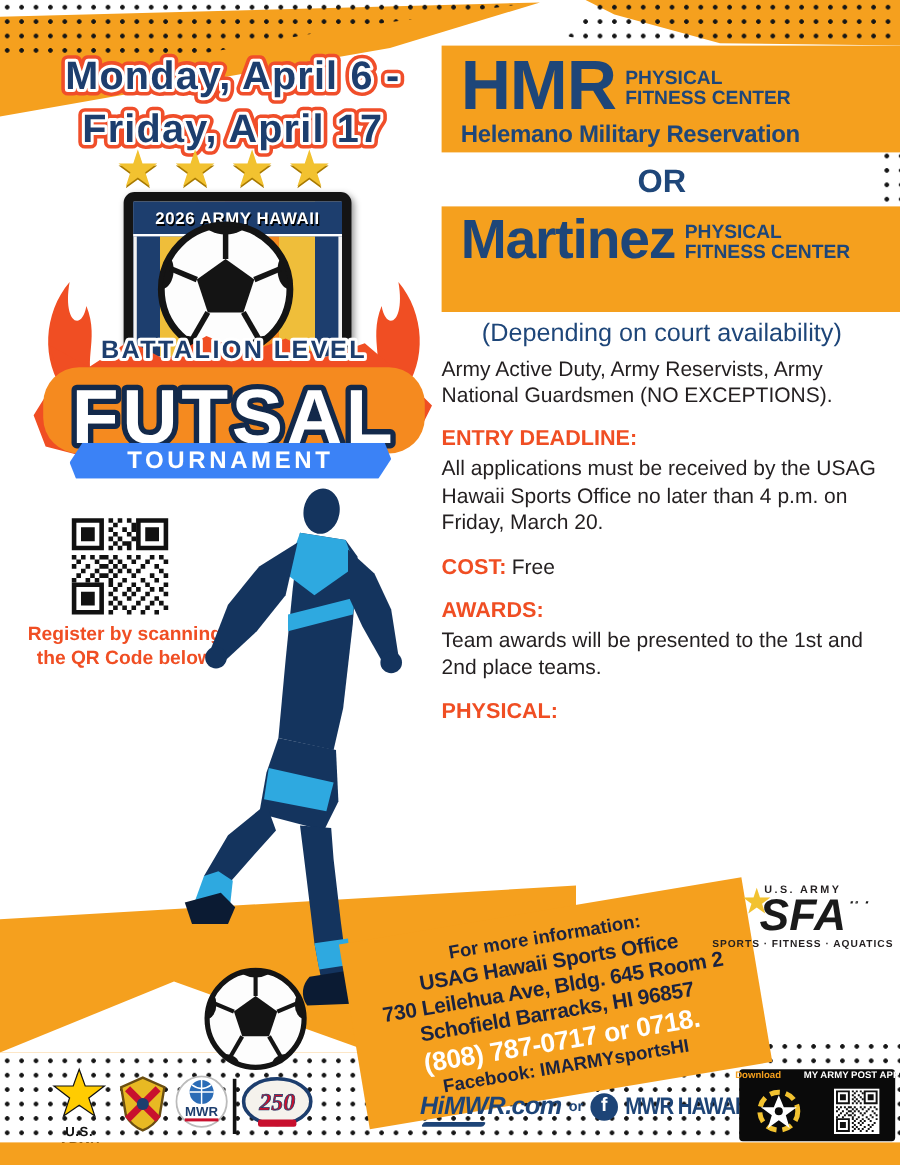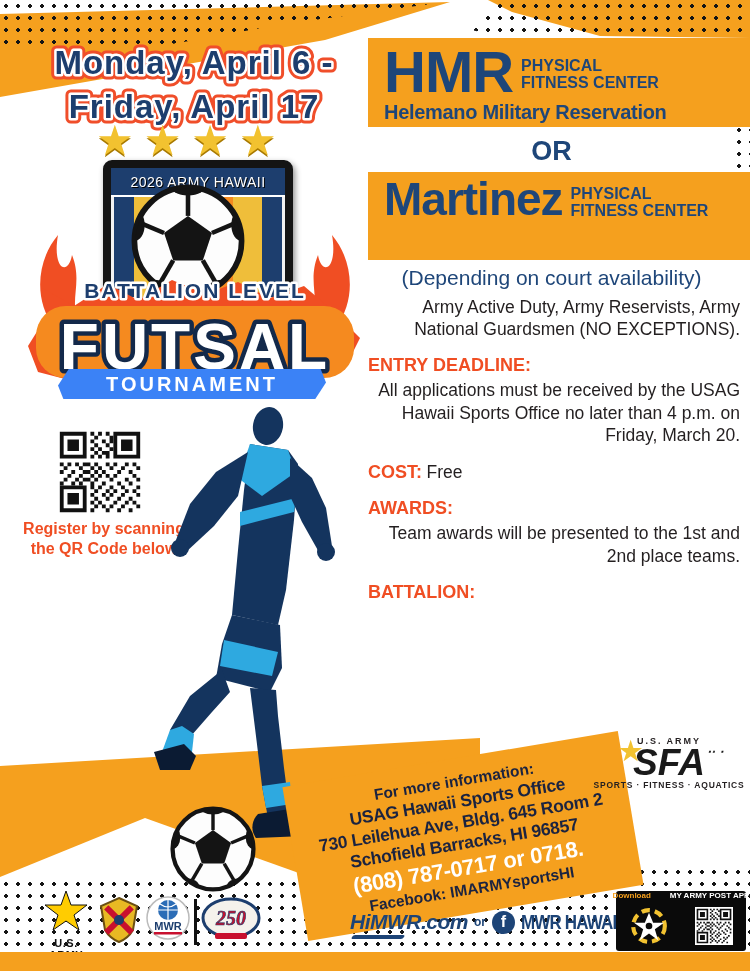--- a/index.html
+++ b/index.html
@@ -14,30 +14,30 @@
   .venue-row{display:flex;align-items:center;}
   .venue-abbr{font-weight:bold;line-height:0.95;letter-spacing:-1px;}
   .venue-type{font-size:16px;font-weight:bold;line-height:1.05;margin-left:8px;margin-top:6px;}
   .venue-name{font-size:20px;font-weight:bold;letter-spacing:-0.3px;margin-top:2px;}
   .or-label{position:absolute;left:368px;width:367px;text-align:center;color:#1E4679;
             font-size:27px;font-weight:bold;}
   .avail-note{position:absolute;left:368px;width:367px;text-align:center;color:#1E4679;font-size:21px;}
   .right-col{position:absolute;left:368px;top:296px;width:372px;}
   .sec{margin-bottom:15px;}
   .sec-h{color:#F04E23;font-weight:bold;font-size:18px;margin-bottom:3px;}
-  .sec-b{color:#231F20;font-size:17.5px;line-height:1.27;word-wrap:break-word;text-align:right;}
+  .sec-b{color:#231F20;font-size:17.5px;line-height:1.27;word-wrap:break-word;}
   .inline{display:inline;}
   
   .stars{color:#F2C230;font-size:42px;letter-spacing:10px;text-shadow:0 2px 0 #a87900;white-space:nowrap;}
   .badge{position:absolute;left:103px;top:160px;width:174px;height:132px;border:8px solid #141414;
          border-radius:9px;box-shadow:inset 0 0 0 3px #f2f2f2,2px 3px 6px rgba(0,0,0,.45);
          background:linear-gradient(90deg,#1D3E6E 0 13%,#EFBE3A 13% 30%,#F58A1F 30% 44%,#E8452A 44% 56%,#F58A1F 56% 70%,#EFBE3A 70% 87%,#1D3E6E 87% 100%);}
   .badge-band{position:absolute;left:0;top:0;width:100%;height:27px;background:#1D3E6E;
               border-bottom:2px solid #fff;display:flex;align-items:center;justify-content:center;}
-  .badge-band span{color:#fff;font-weight:normal;font-size:14px;letter-spacing:0.5px;
+  .badge-band span{color:#fff;font-weight:bold;font-size:14px;letter-spacing:0.5px;
                    text-shadow:1px 1px 0 #000;white-space:nowrap;}
   .ribbon{position:absolute;left:58px;top:369px;width:268px;height:30px;background:#3b82f6;
           clip-path:polygon(4% 0,98% 0,100% 45%,96% 100%,2% 100%,0 55%);
           display:flex;align-items:center;justify-content:center;}
   .ribbon span{color:#fff;font-weight:900;font-size:20px;letter-spacing:3px;}
   .qr-caption{position:absolute;left:8px;top:519px;width:192px;text-align:center;color:#F04E23;
               font-weight:bold;font-size:16px;line-height:1.25;}
   
   .contact{position:absolute;left:293px;top:758px;width:340px;height:156px;background:#F5A01E;
            transform:rotate(-9.5deg);display:flex;flex-direction:column;align-items:center;
@@ -252,21 +252,21 @@
     </div>
     <div class="sec">
       <span class="sec-h inline">COST:</span>
       <span class="sec-b inline">Free</span>
     </div>
     <div class="sec" style="margin-top:15px;">
       <div class="sec-h">AWARDS:</div>
       <div class="sec-b">Team awards will be presented to the 1st and 2nd place teams.</div>
     </div>
     <div class="sec">
-      <div class="sec-h">BATTALION:</div>
+      <div class="sec-h">PHYSICAL:</div>
     </div>
   </div>
 
   <div class="contact" style="z-index:4;">
     <div class="c-sm">For more information:</div>
     <div class="c-md">USAG Hawaii Sports Office</div>
     <div class="c-md">730 Leilehua Ave, Bldg. 645 Room 2</div>
     <div class="c-md">Schofield Barracks, HI 96857</div>
     <div class="c-phone">(808) 787-0717 or 0718.</div>
     <div class="c-sm">Facebook: IMARMYsportsHI</div>

